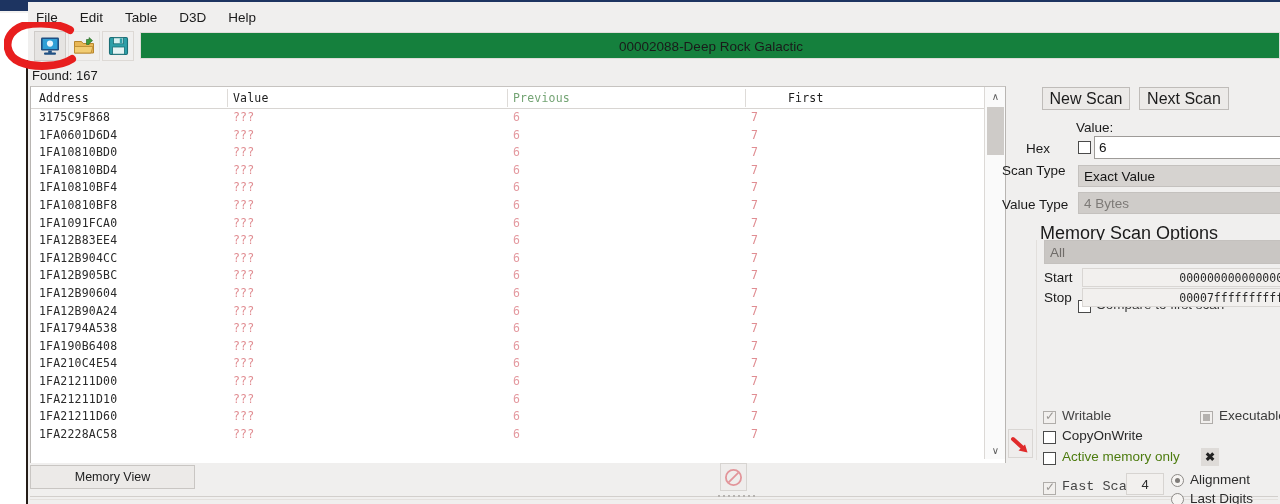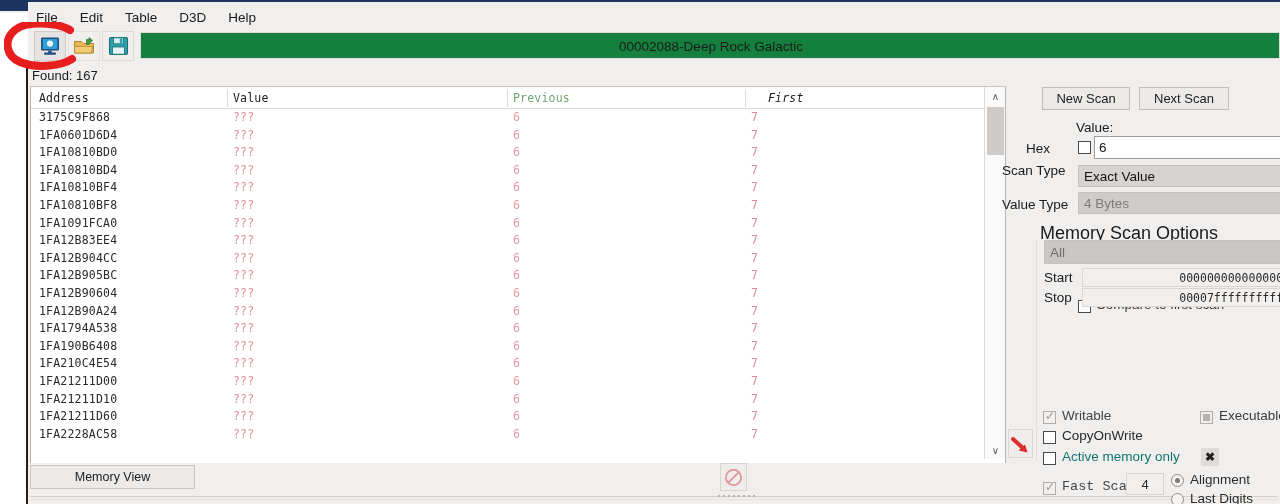--- a/index.html
+++ b/index.html
@@ -46,21 +46,21 @@
   
   .listwrap { position:absolute; left:30px; top:86px; width:976px; height:404px;
               background:#ffffff; border:1px solid #b8b5b2; border-top:1px solid #c6c3c0; }
   .listhead { position:absolute; left:0; top:0; width:100%; height:22px;
               background:#ffffff; border-bottom:1px solid #d8d5d2; }
   .hc { position:absolute; top:4px; font-family:"DejaVu Sans Mono", monospace;
         font-size:11.5px; letter-spacing:0.2px; }
   .hc.c-addr { left:8px; color:#1c1c1c; }
   .hc.c-val  { left:202px; color:#1c1c1c; }
   .hc.c-prev { left:482px; color:#74a474; }
-  .hc.c-first{ left:737px; color:#1c1c1c;font-style:italic; }
+  .hc.c-first{ left:757px; color:#1c1c1c; }
 
   .hsep { position:absolute; top:2px; width:1px; height:18px; background:#dedbd8; }
   .hsep.s1 { left:196px; } .hsep.s2 { left:476px; } .hsep.s3 { left:714px; }
 
   .rows { position:absolute; left:0; top:22px; width:100%; }
   .row { position:relative; height:17.6px; }
   .cell { position:absolute; top:1px; font-family:"DejaVu Sans Mono", monospace; font-size:11.5px;
           letter-spacing:0.2px; white-space:nowrap; }
   .cell.addr  { left:8px;   color:#2a2a2a; }
   .cell.val   { left:202px; color:#e08d92; }
@@ -88,21 +88,21 @@
              background:#efedec; border:1px solid #d7d4d1;
              display:flex; align-items:center; justify-content:center; }
   .botline { position:absolute; left:30px; top:496px; width:1248px; height:1px; background:#d2cfcc; }
   .botline2 { position:absolute; left:30px; top:499px; width:1248px; height:1px; background:#e4e1de; }
   .dots { position:absolute; left:716px; top:494px; width:42px; height:5px; }
 
   
   .rpanel { position:absolute; left:1008px; top:84px; width:272px; height:376px; }
 
   .btn { position:absolute; background:#eceae8; border:1px solid #bfbcb9;
-         font-size:13px; color:#1c1c1c; display:flex; align-items:center; justify-content:center; }
+         font-size:16px; color:#1c1c1c; display:flex; align-items:center; justify-content:center; }
   .btn.newscan  { left:34px; top:3px; width:88px; height:23px; }
   .btn.nextscan { left:131px; top:3px; width:90px; height:23px; }
 
   .lbl { position:absolute; font-size:13.5px; color:#1a1a1a; white-space:nowrap; }
   .lbl.value-cap { left:68px; top:36px; }
   .lbl.hex       { left:18px; top:57px; }
   .lbl.scantype  { left:-6px; top:79px; }
   .lbl.valuetype { left:-6px; top:113px; }
   .lbl.mso       { left:32px; top:139px; font-size:18px; }
   .lbl.start     { left:36px; top:186px; }
@@ -134,21 +134,21 @@
   .rangein { position:absolute; background:#f2f0ee; border:1px solid #d9d6d3;
              font-family:"DejaVu Sans Mono", monospace; font-size:11.5px; color:#2a2a2a;
              display:flex; align-items:center; justify-content:flex-end; padding-right:3px; }
   .rangein.start { left:74px; top:184px; width:212px; height:19px; }
   .rangein.stop  { left:74px; top:204px; width:212px; height:19px; }
 
   .optlabel { position:absolute; font-size:13.5px; color:#3b3b3b; white-space:nowrap; }
   .ol-writ { left:54px; top:324px; color:#444; }
   .ol-exec { left:211px; top:324px; color:#3b3b3b; }
   .ol-cow  { left:54px; top:344px; color:#2a2a2a; }
-  .ol-amo  { left:54px; top:365px; color:#0f766e; }
+  .ol-amo  { left:54px; top:365px; color:#4d7c0f; }
   .ol-fast { left:54px; top:395px; color:#444;font-family:Liberation Mono, monospace; }
 
   .xbadge { position:absolute; left:193px; top:364px; width:18px; height:18px;
             background:#dedbd8; display:flex; align-items:center; justify-content:center;
             font-size:12px; color:#222; font-weight:bold; }
 
   .fastnum { position:absolute; left:118px; top:389px; width:38px; height:22px;
              background:#f2f0ee; border:1px solid #d7d4d1; font-size:13px; color:#2e2e2e;
              display:flex; align-items:center; justify-content:center; }
 

